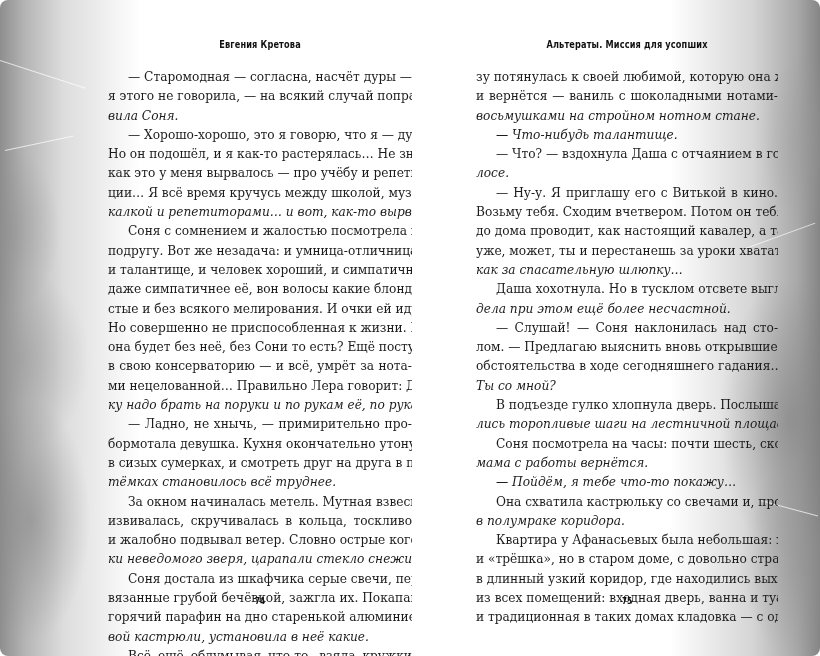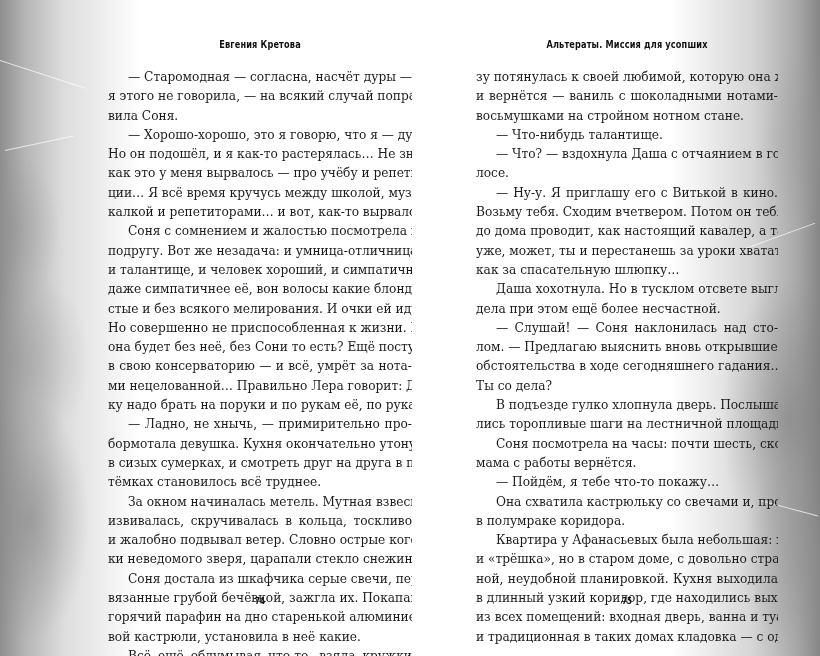--- a/index.html
+++ b/index.html
@@ -9,20 +9,21 @@
       height: 656px;
       overflow: hidden;
       background: #ffffff;
     }
     .spread {
       position: relative;
       width: 820px;
       height: 656px;
       overflow: hidden;
       background: #ffffff;
+      border-radius: 8px;
     }
     
     .edge-left {
       position: absolute;
       left: 0; top: 0;
       width: 140px; height: 656px;
       background:
         radial-gradient(ellipse 60px 120px at 30px 520px, rgba(130,130,130,0.55), rgba(130,130,130,0) 100%),
         radial-gradient(ellipse 70px 90px at 20px 360px, rgba(150,150,150,0.45), rgba(150,150,150,0) 100%),
         radial-gradient(ellipse 50px 80px at 10px 230px, rgba(140,140,140,0.4), rgba(140,140,140,0) 100%),
@@ -77,21 +78,21 @@
     }
     .line {
       display: block;
       white-space: nowrap;
       text-align: justify;
       text-align-last: justify;
       height: 19.3px;
       overflow: hidden;
     }
     .line.indent { padding-left: 20px; }
-    .line.last { text-align-last: left; }
+    .line.last { text-align-last: left; font-style: italic; }
     .folio {
       position: absolute;
       top: 596px;
       left: 0; right: 0;
       text-align: center;
       font-family: "DejaVu Sans", sans-serif;
       font-weight: bold;
       font-size: 9px;
       color: #111;
       transform: scaleX(0.8);
@@ -159,30 +160,29 @@
         <span class="line indent">— Ну-у. Я приглашу его с Витькой в кино.</span>
         <span class="line">Возьму тебя. Сходим вчетвером. Потом он тебя</span>
         <span class="line">до дома проводит, как настоящий кавалер, а там</span>
         <span class="line">уже, может, ты и перестанешь за уроки хвататься</span>
         <span class="line last">как за спасательную шлюпку…</span>
         <span class="line indent">Даша хохотнула. Но в тусклом отсвете выгля-</span>
         <span class="line last">дела при этом ещё более несчастной.</span>
         <span class="line indent">— Слушай! — Соня наклонилась над сто-</span>
         <span class="line">лом. — Предлагаю выяснить вновь открывшиеся</span>
         <span class="line">обстоятельства в ходе сегодняшнего гадания…</span>
-        <span class="line last">Ты со дела?</span>
+        <span class="line last">Ты со мной?</span>
         <span class="line indent">В подъезде гулко хлопнула дверь. Послыша-</span>
         <span class="line last">лись торопливые шаги на лестничной площадке.</span>
         <span class="line indent">Соня посмотрела на часы: почти шесть, скоро</span>
         <span class="line last">мама с работы вернётся.</span>
         <span class="line indent last">— Пойдём, я тебе что-то покажу…</span>
         <span class="line indent">Она схватила кастрюльку со свечами и, про-</span>
         <span class="line last">в полумраке коридора.</span>
         <span class="line indent">Квартира у Афанасьевых была небольшая: хоть</span>
         <span class="line">и «трёшка», но в старом доме, с довольно стран-</span>
-        <span class="line">ной, неудобной планировкой. Кухня выходила</span>
         <span class="line">в длинный узкий коридор, где находились выходы</span>
         <span class="line">из всех помещений: входная дверь, ванна и туалет,</span>
         <span class="line">и традиционная в таких домах кладовка — с одной</span>
       </div>
     <div class="folio">75</div>
   </div>
 </div>
 
 </body></html>

